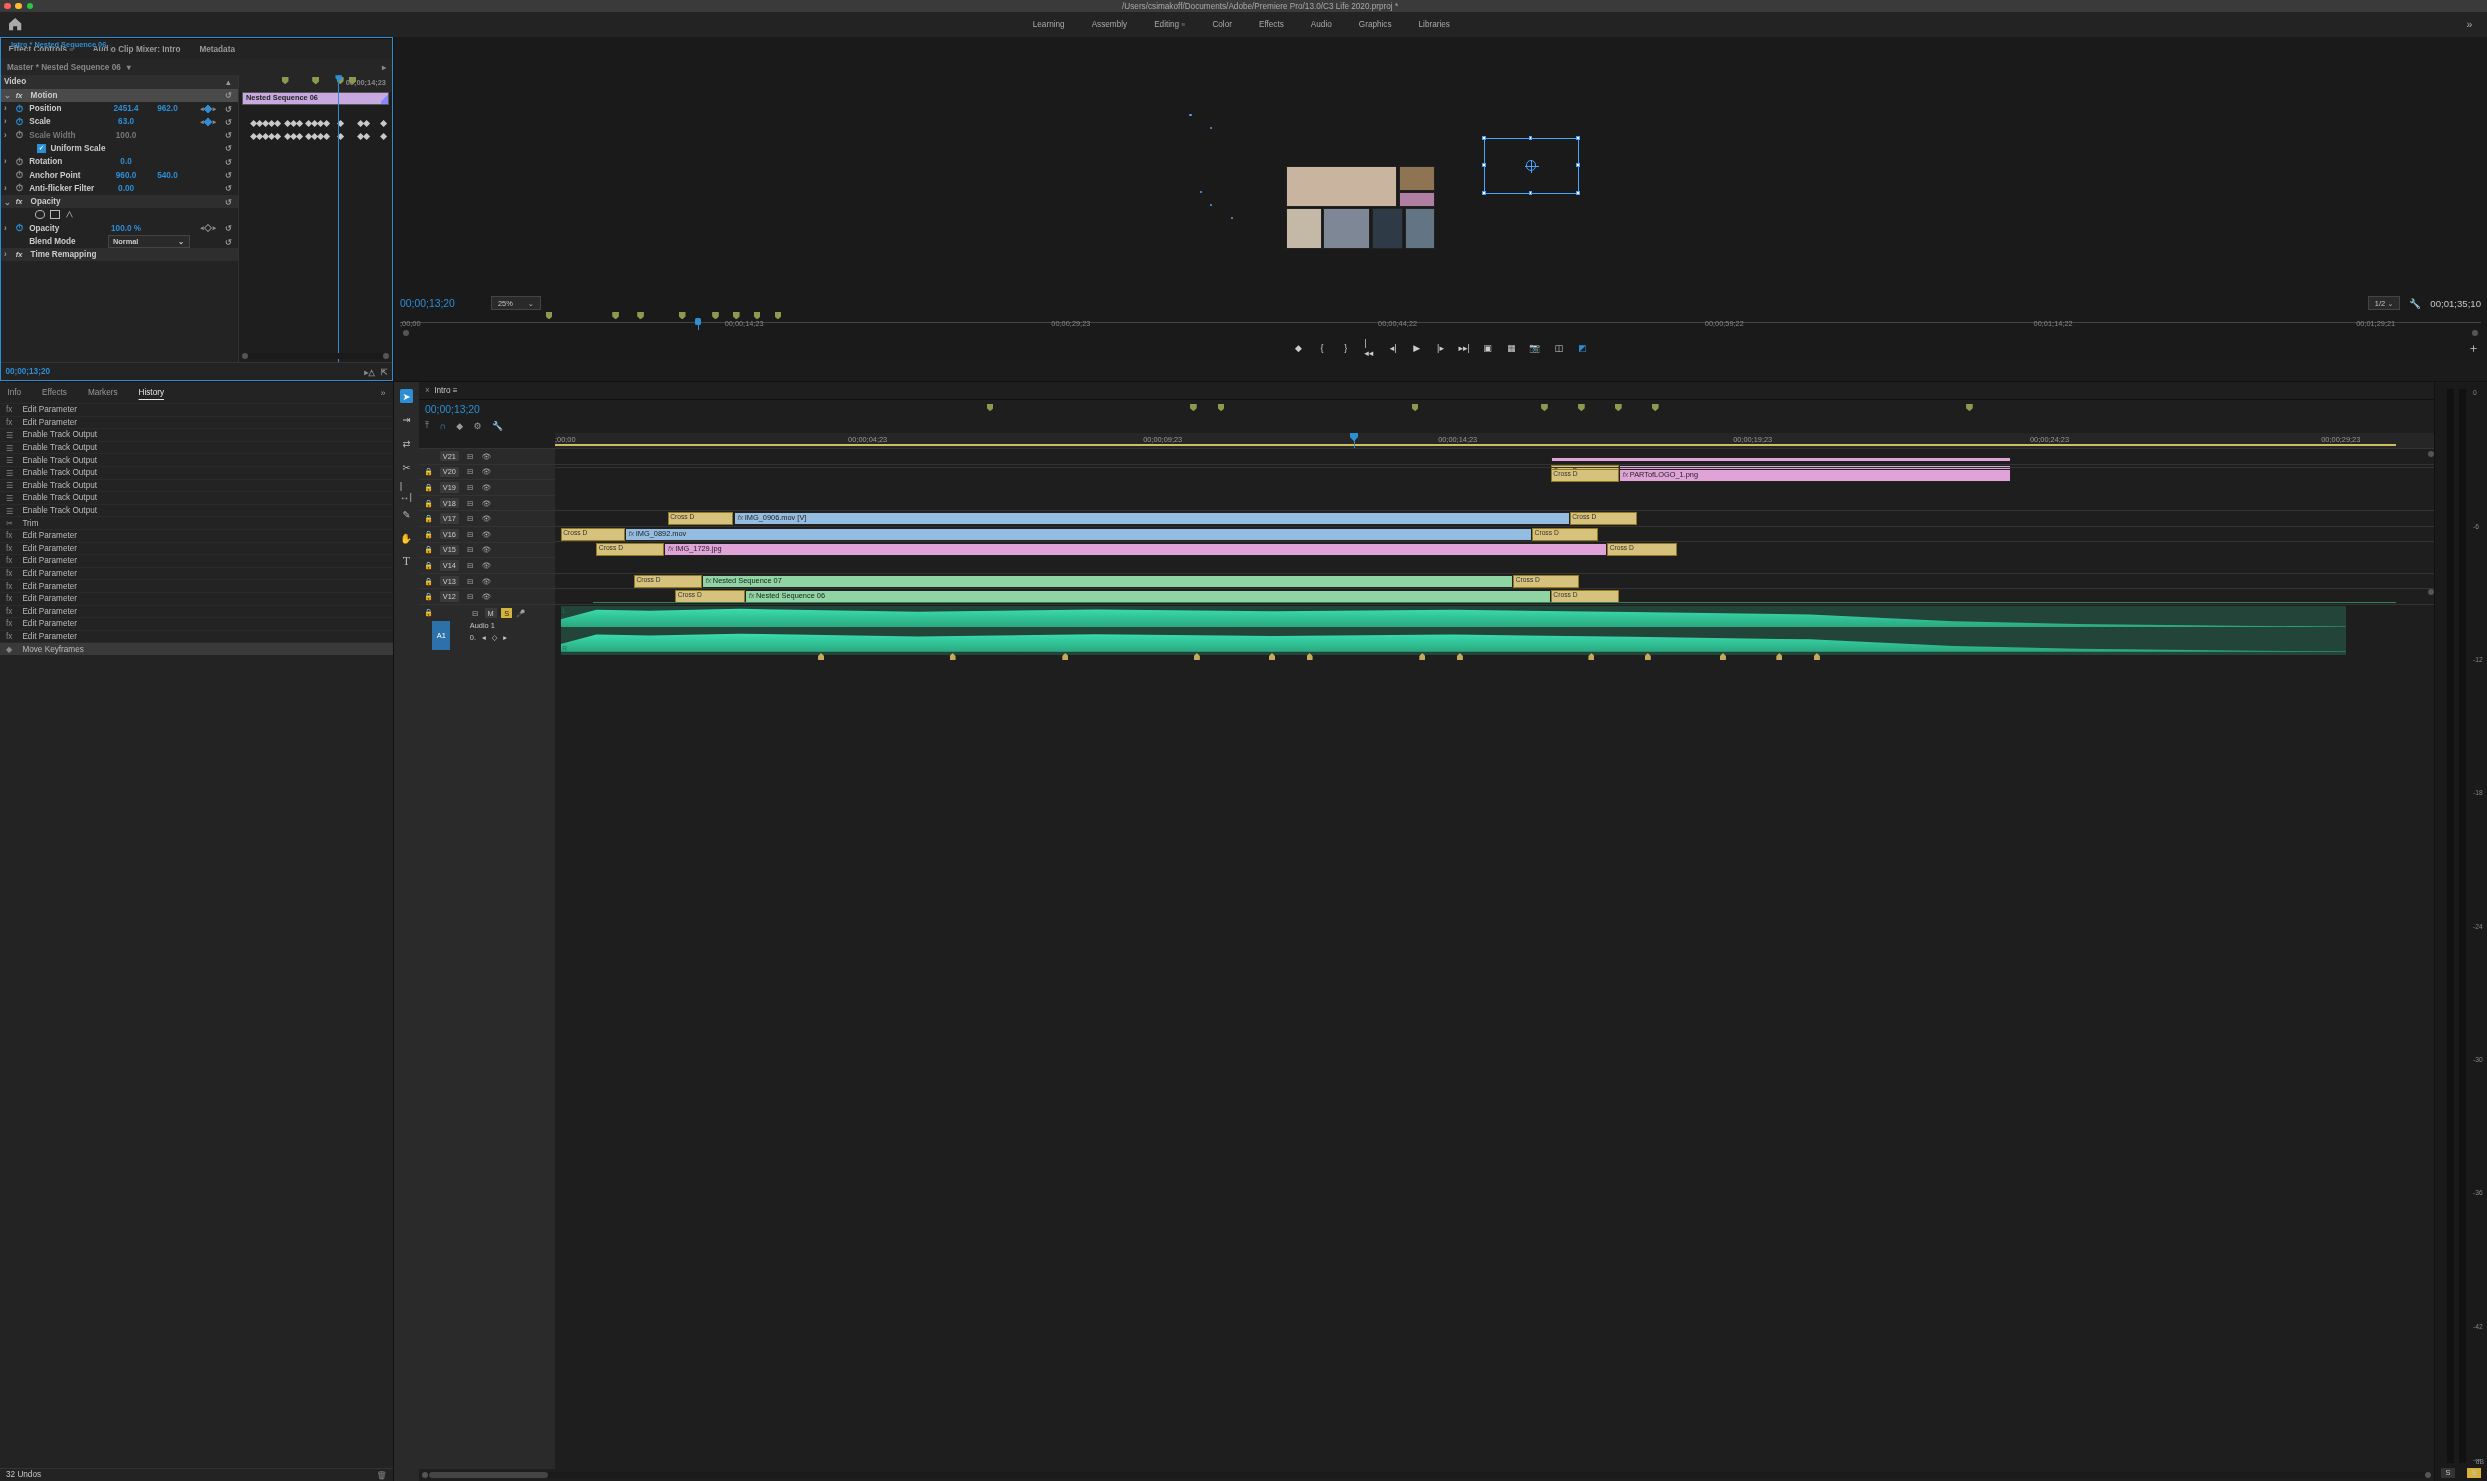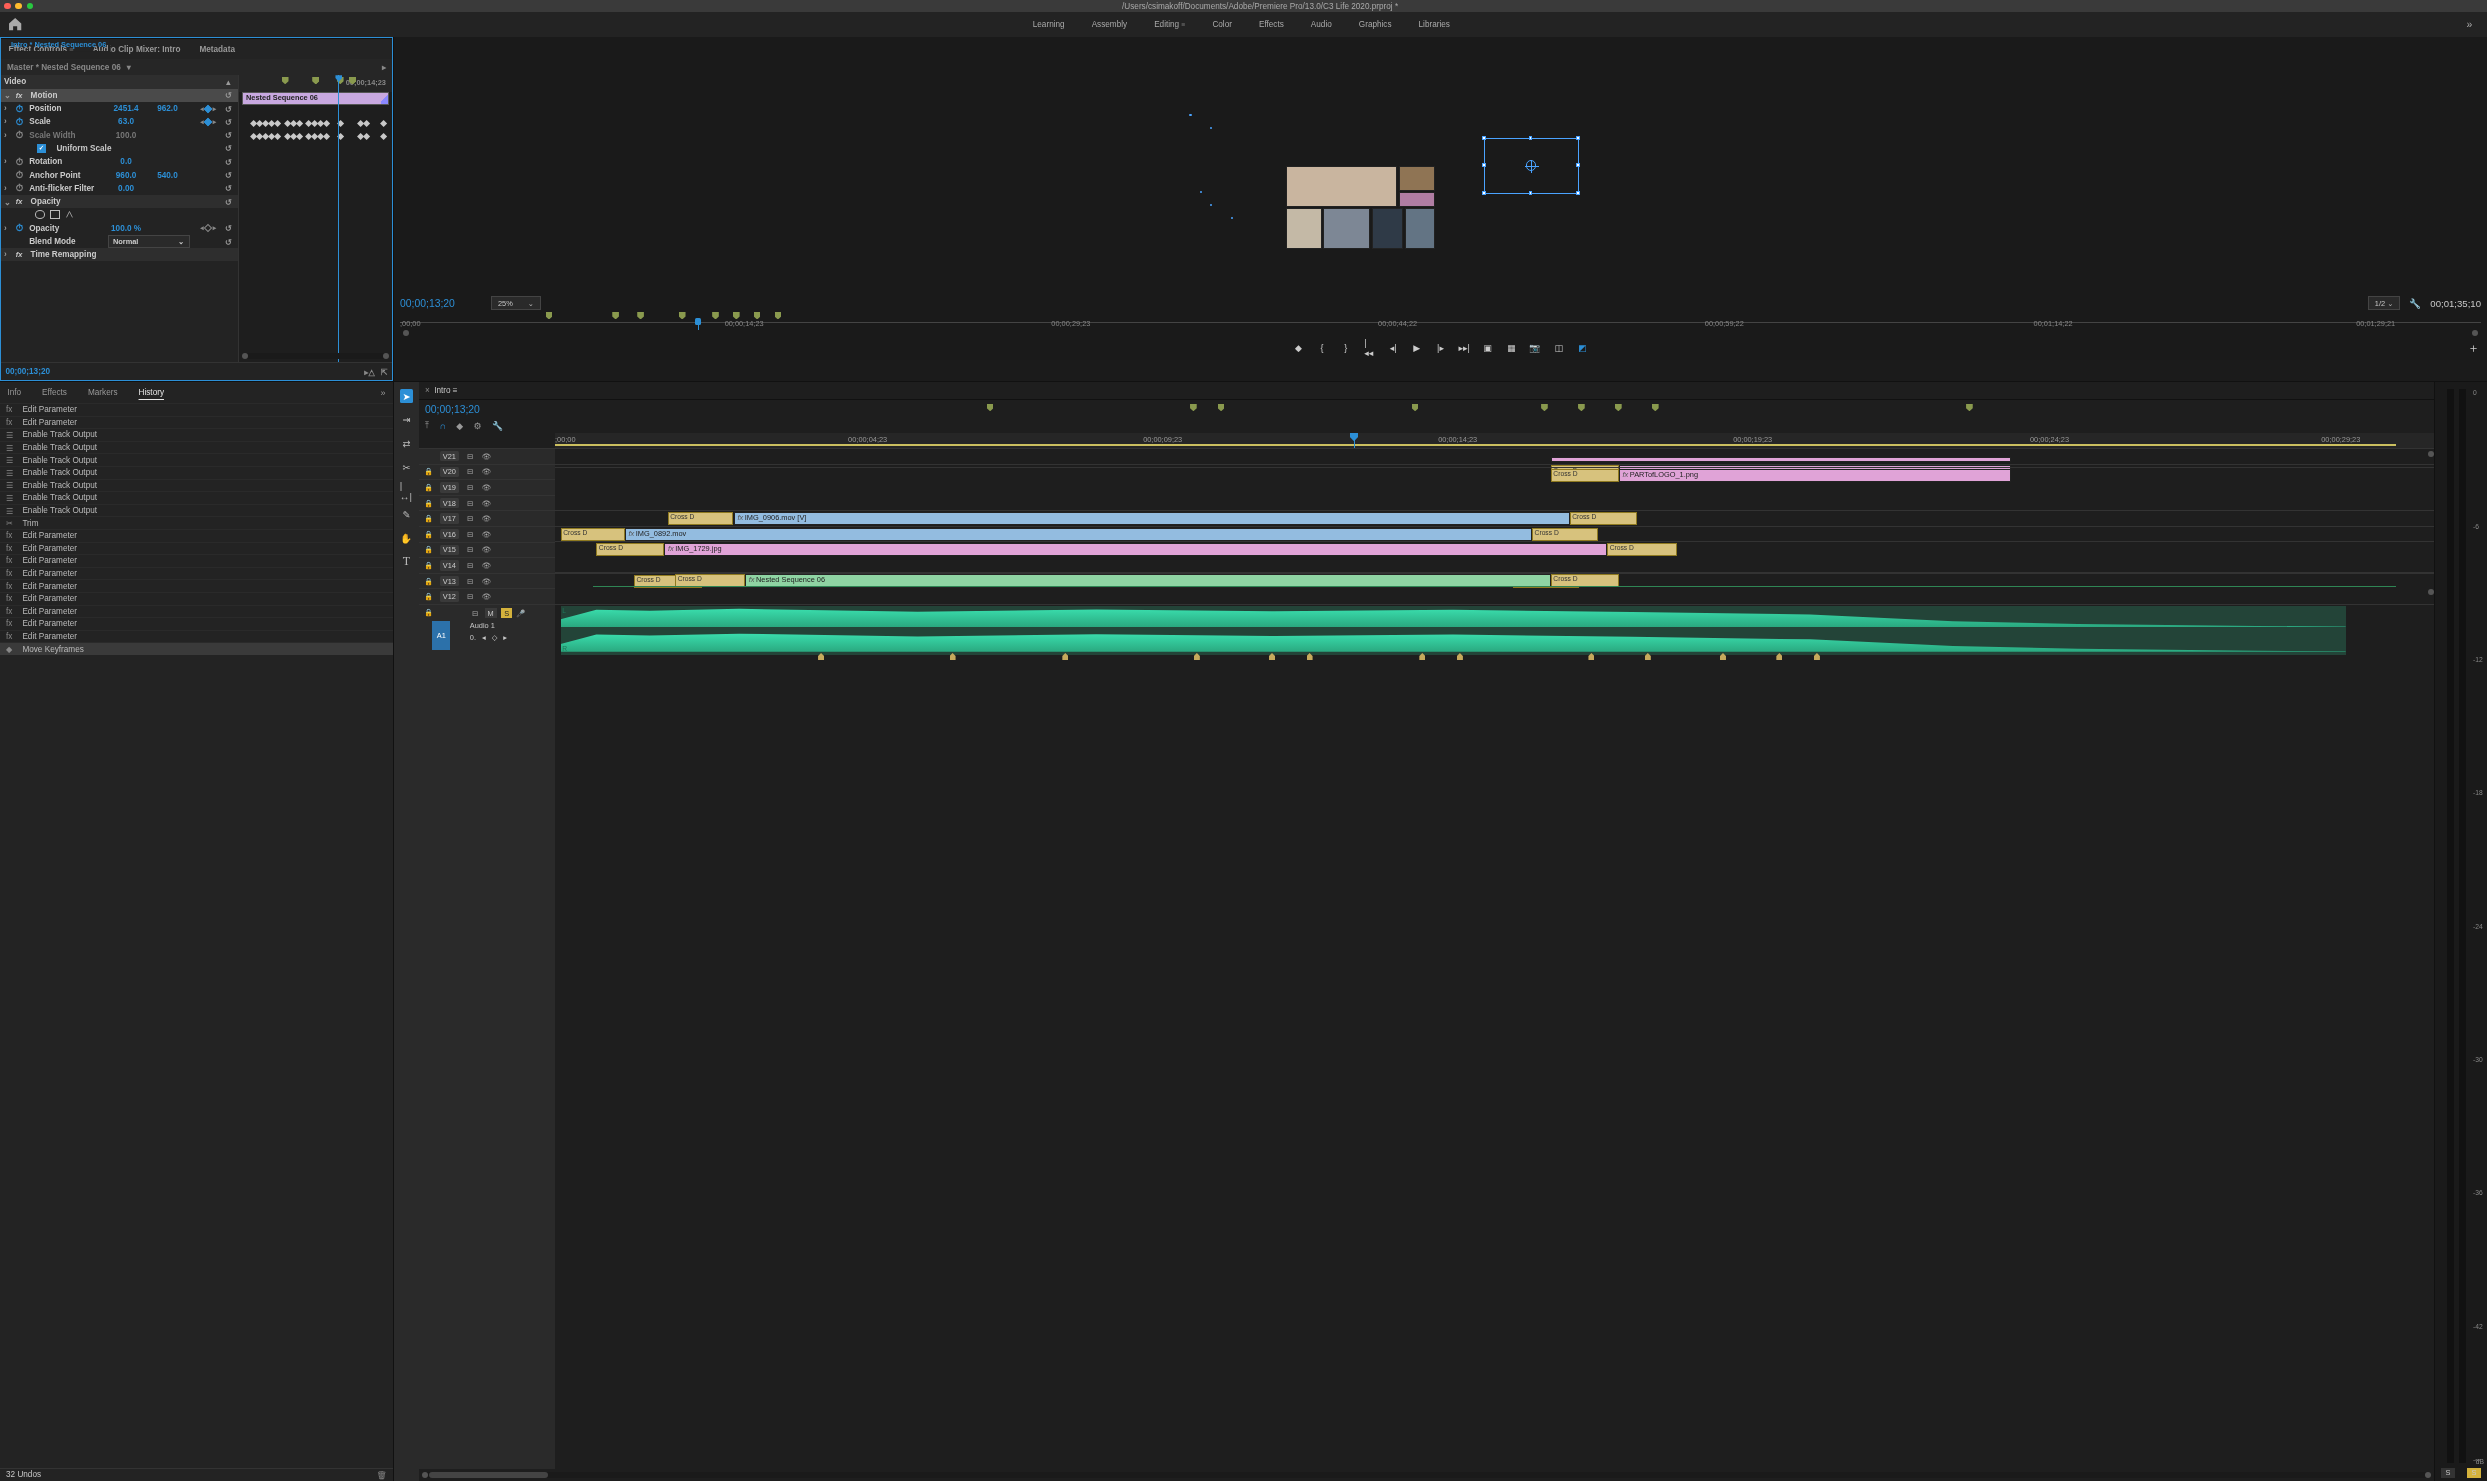--- a/index.html
+++ b/index.html
@@ -258,21 +258,21 @@
           </div>
       <div class="prop-row">
             <span class="pr-exp">›</span>
             <span class="pr-stop">⏱</span>
             <span class="pr-name dim">Scale Width</span>
             <span class="pr-val dim">100.0</span>
             <span class="pr-reset">↺</span>
           </div>
       <div class="prop-row">
             <span class="chkbox">✓</span>
-            <span style="margin-left:6px">Uniform Scale</span>
+            <span style="margin-left:0">Uniform Scale</span>
             <span class="pr-reset">↺</span>
           </div>
       <div class="prop-row">
             <span class="pr-exp">›</span>
             <span class="pr-stop">⏱</span>
             <span class="pr-name">Rotation</span>
             <span class="pr-val">0.0</span>
             <span class="pr-reset">↺</span>
           </div>
       <div class="prop-row">
@@ -771,21 +771,21 @@
         <div class="clip-area" style="top:93px">
               <div class="cross" style="left:2.2%;width:3.6%">Cross D</div>
               <div class="clip pink" style="left:5.8%;width:50.2%"><span class="fx">fx</span><span>IMG_1729.jpg</span></div>
               <div class="cross" style="left:56%;width:3.7%">Cross D</div>
             </div>
         <div class="clip-area" style="top:125px">
               <div class="cross" style="left:4.2%;width:3.6%">Cross D</div>
               <div class="clip green" style="left:7.8%;width:43.2%"><span class="fx">fx</span><span>Nested Sequence 07</span></div>
               <div class="cross" style="left:51%;width:3.5%">Cross D</div>
             </div>
-        <div class="clip-area" style="top:124px">
+        <div class="clip-area" style="top:140px">
               <div class="cross" style="left:6.4%;width:3.7%">Cross D</div>
               <div class="clip green" style="left:10.1%;width:42.9%"><span class="fx">fx</span><span>Nested Sequence 06</span></div>
               <div class="cross" style="left:53%;width:3.6%">Cross D</div>
               <div style="position:absolute;left:2%;right:2%;height:1.5px;background:#2f8554;top:12.6px"></div>
             </div>
         <div class="audio-row" style="top:156px;position:absolute;left:0;right:0">
           <div class="wf" style="left:0.3%;width:95%">
             <div class="wave" style="top:2.2px;height:19px;clip-path:polygon(0 60%,2% 10%,5% 15%,10% 5%,20% 20%,30% 8%,40% 18%,50% 10%,60% 22%,70% 35%,78% 70%,85% 85%,95% 95%,100% 98%,100% 100%,0 100%)"></div>
             <div class="wave" style="top:27px;height:19px;clip-path:polygon(0 60%,2% 10%,5% 15%,10% 5%,20% 20%,30% 8%,40% 18%,50% 10%,60% 22%,70% 35%,78% 70%,85% 85%,95% 95%,100% 98%,100% 100%,0 100%)"></div>
             <span style="position:absolute;left:1.5px;top:1.5px;color:#1f7a5a;font-size:6.7px">L</span>

